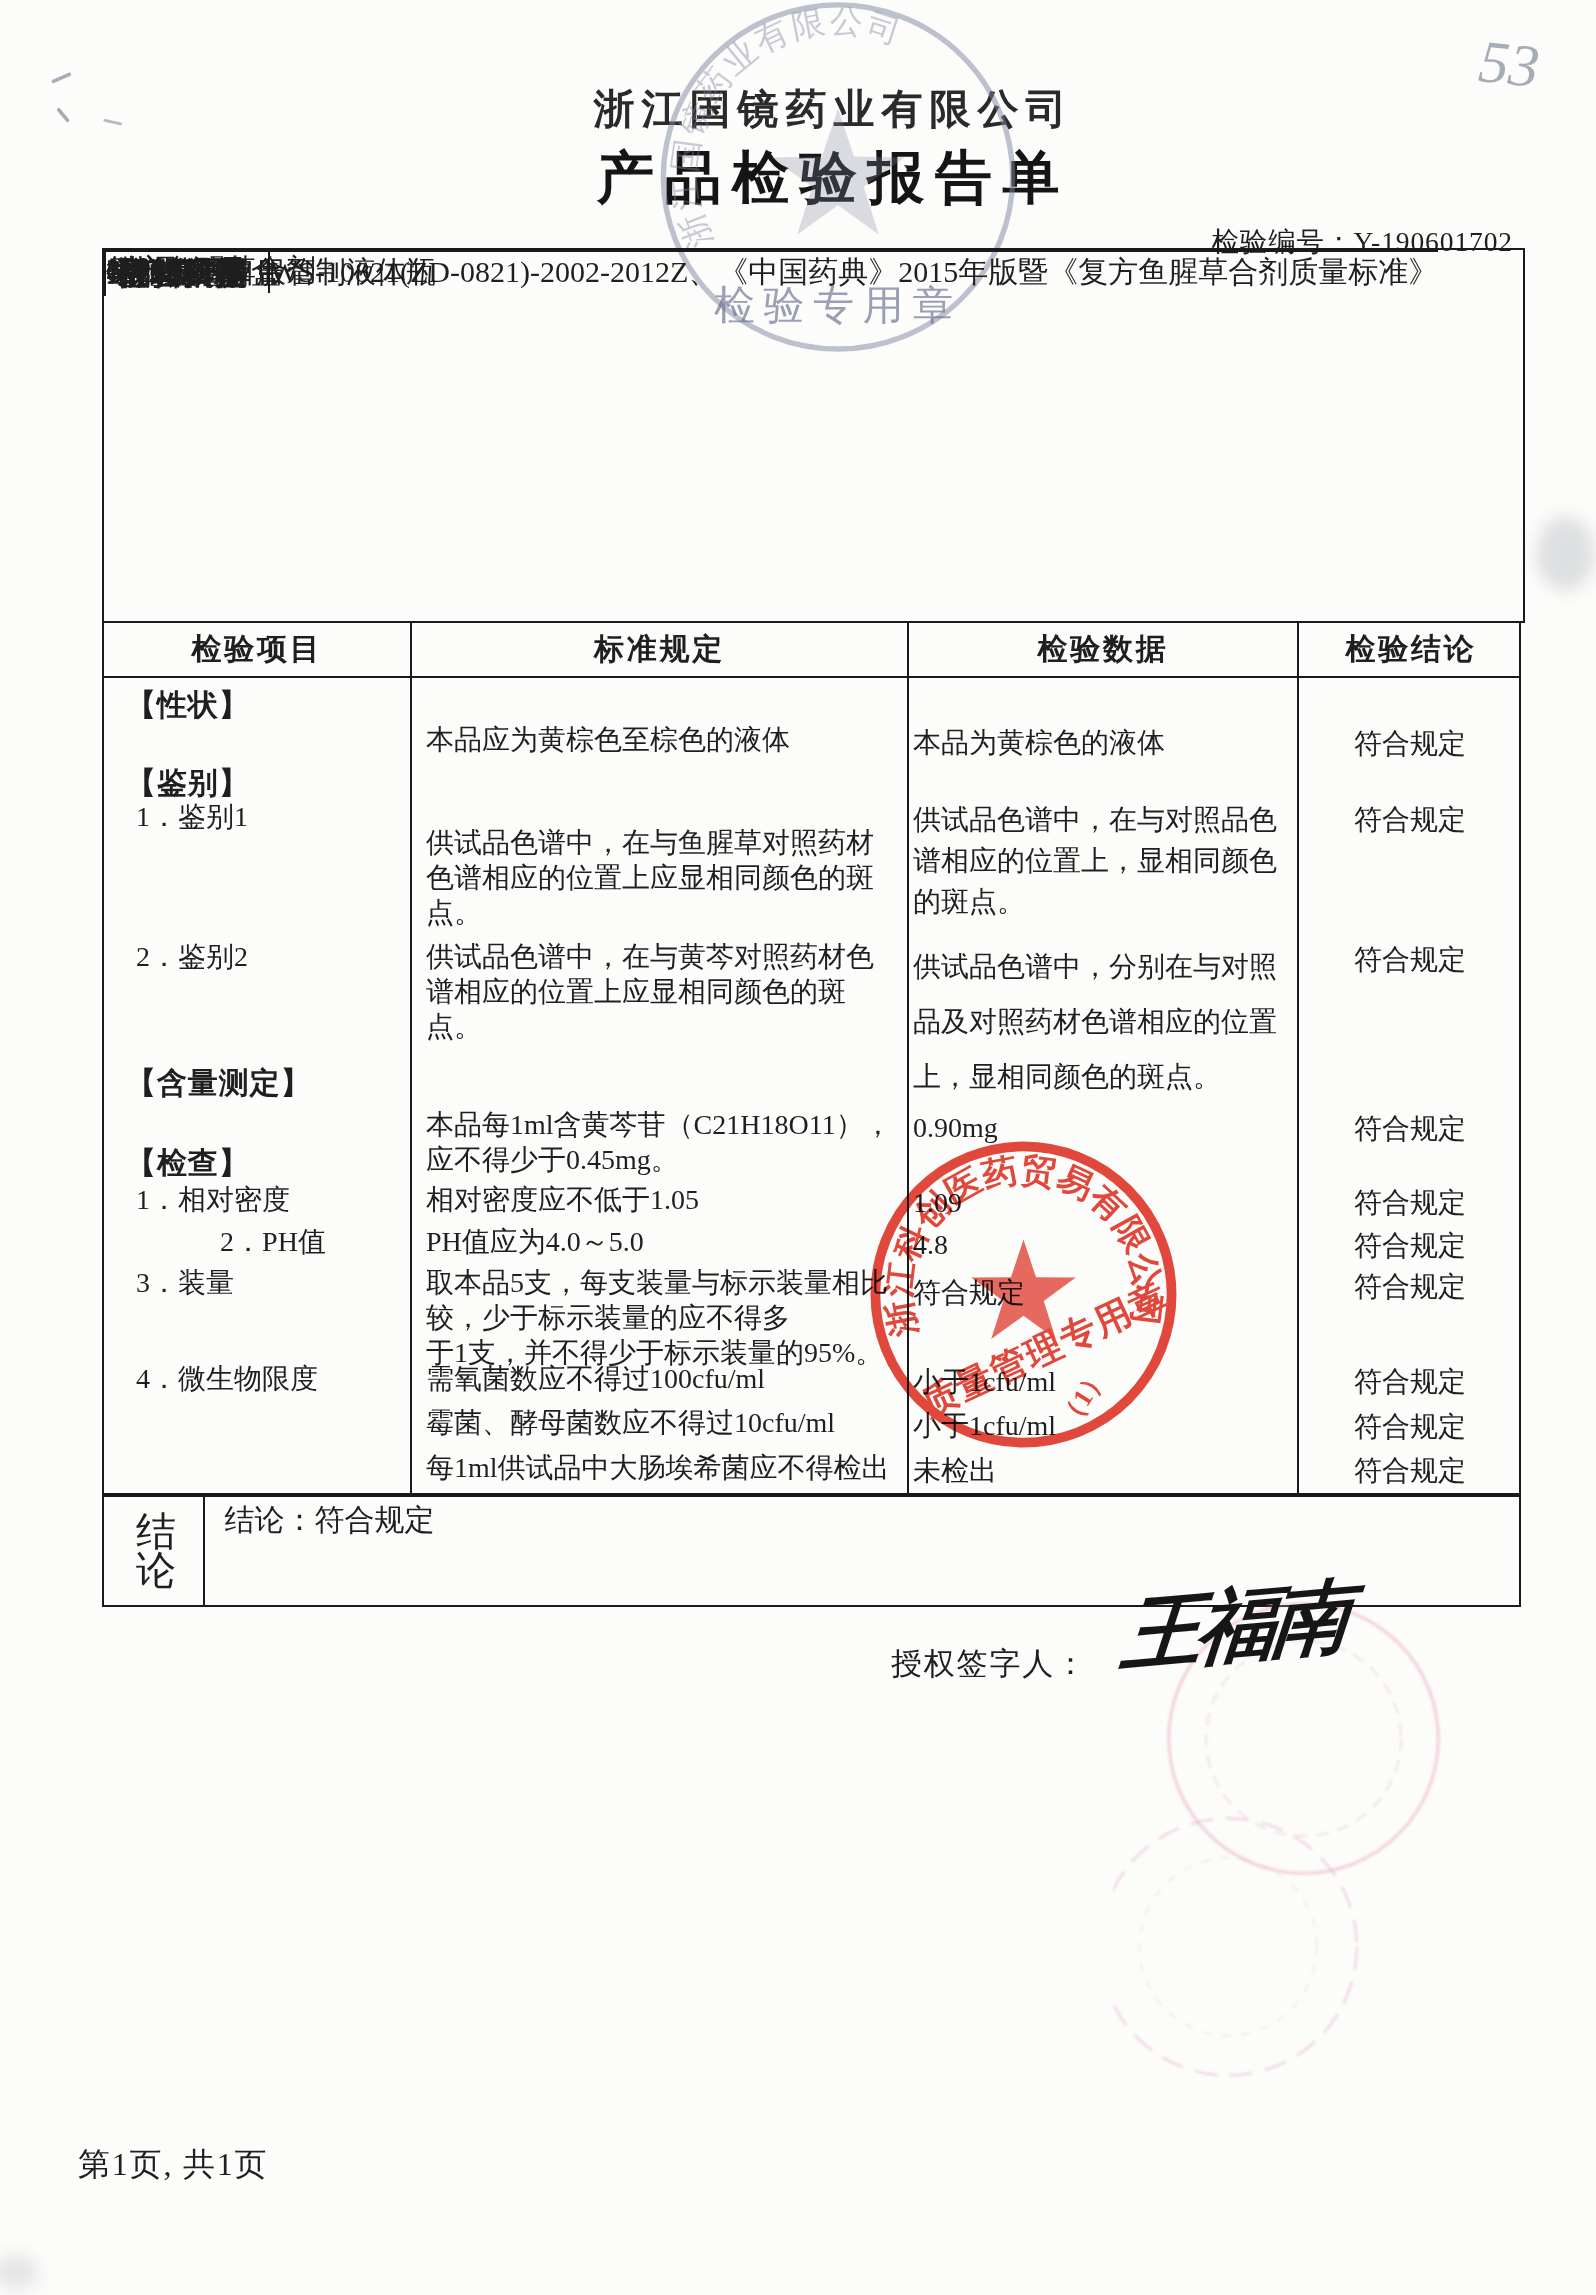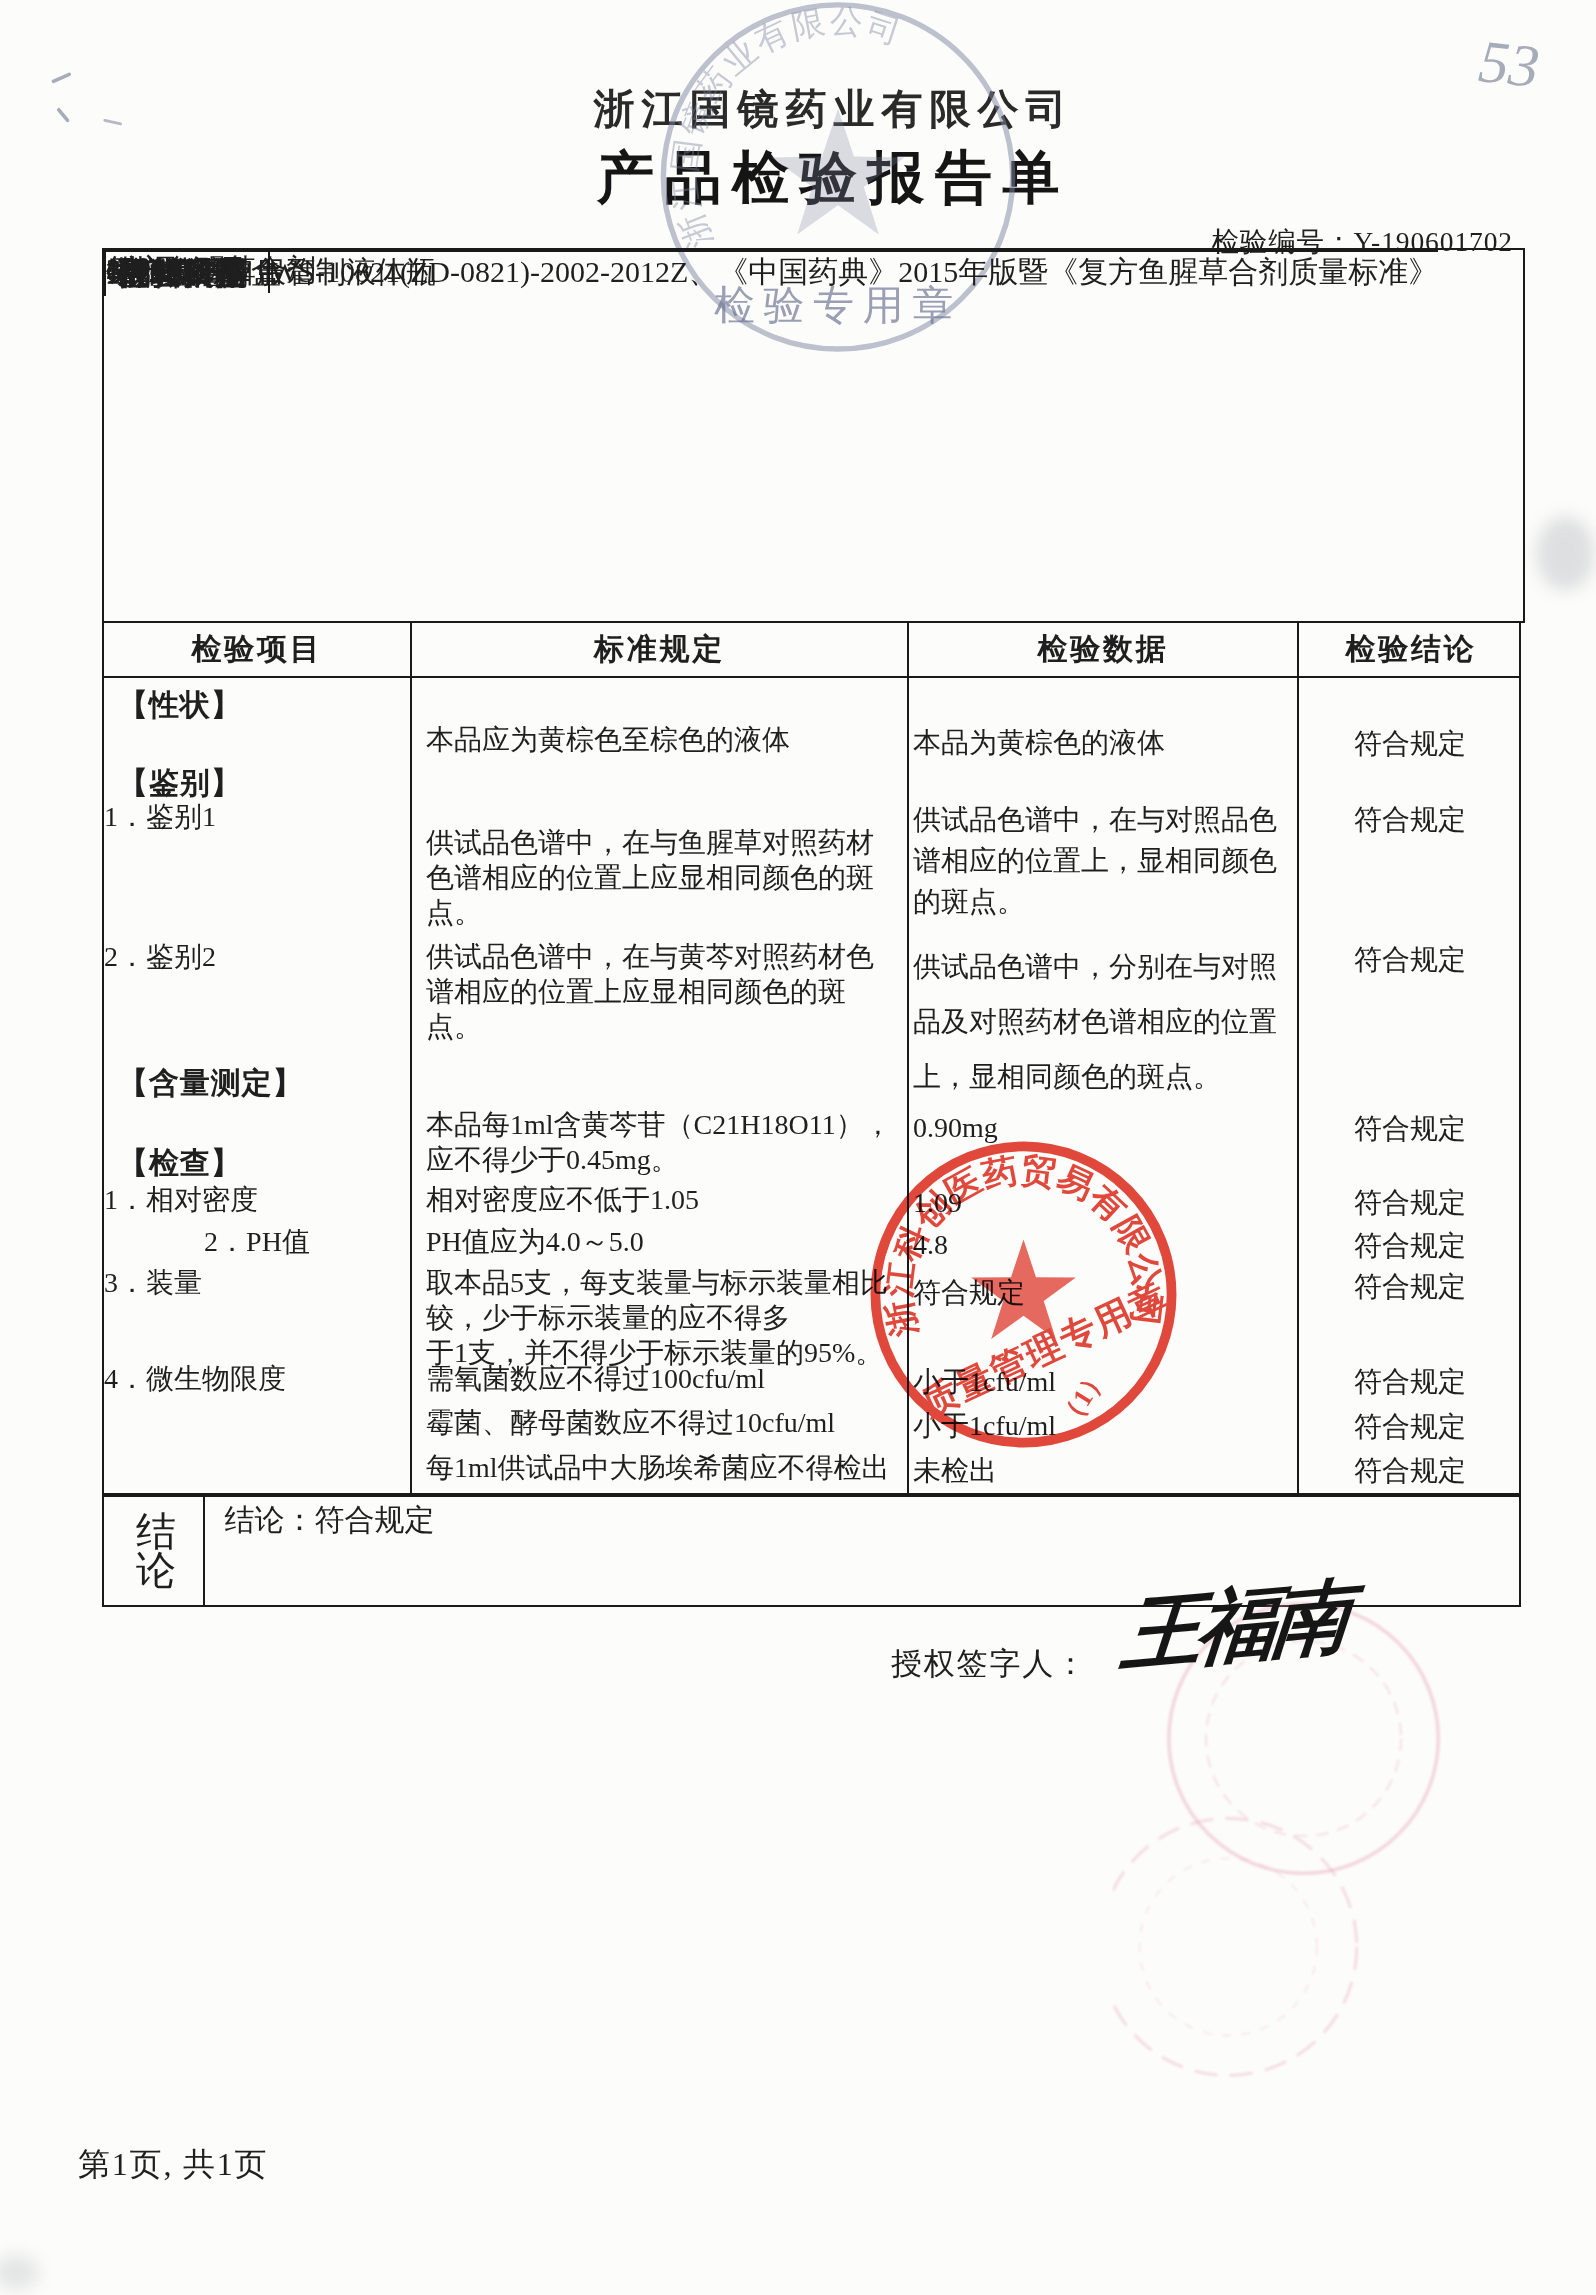--- a/index.html
+++ b/index.html
@@ -32,22 +32,22 @@
   .basis-val{grid-column:2/5;justify-content:center;font-size:29px;}
 
   
   .res-head{left:102px;top:621px;width:1419px;height:55px;border:2.7px solid #1a1a1a;border-bottom:none;
             display:grid;grid-template-columns:306px 497px 390px 226px;box-sizing:border-box;}
   .res-head div{display:flex;align-items:center;justify-content:center;font-size:30px;font-weight:bold;
                 letter-spacing:2.7px;box-sizing:border-box;}
   .res-body{left:102px;top:676px;width:1419px;height:819px;border:2.7px solid #1a1a1a;box-sizing:border-box;}
   .vline{position:absolute;top:0;bottom:0;width:0;border-left:2.7px solid #1a1a1a;}
   .cell{position:absolute;font-size:28px;box-sizing:border-box;}
-  .c-label{left:0;width:306px;line-height:35px;}
-  .c-label.sec{padding-left:14px;font-weight:bold;font-size:30px;letter-spacing:0.9px;}
+  .c-label{left:0;width:306px;padding-left:32px;line-height:35px;}
+  .c-label.sec{padding-left:22px;font-weight:bold;font-size:30px;letter-spacing:0.9px;}
   .c-standard{left:306px;width:497px;padding-left:16px;padding-right:12.4px;line-height:35px;white-space:pre-line;}
   .c-data{left:803px;width:390px;padding-left:6px;padding-right:9px;line-height:41px;}
   .c-data.loose{line-height:55px;}
   .c-conclusion{left:1193px;width:226px;text-align:center;line-height:34px;}
 
   
   .concl-table{left:102px;top:1495px;width:1419px;height:112px;border:2.7px solid #1a1a1a;
                box-sizing:border-box;display:flex;}
   .concl-label{width:99px;border-right:2.7px solid #1a1a1a;display:flex;align-items:center;
                justify-content:center;font-size:40px;letter-spacing:1.8px;}

